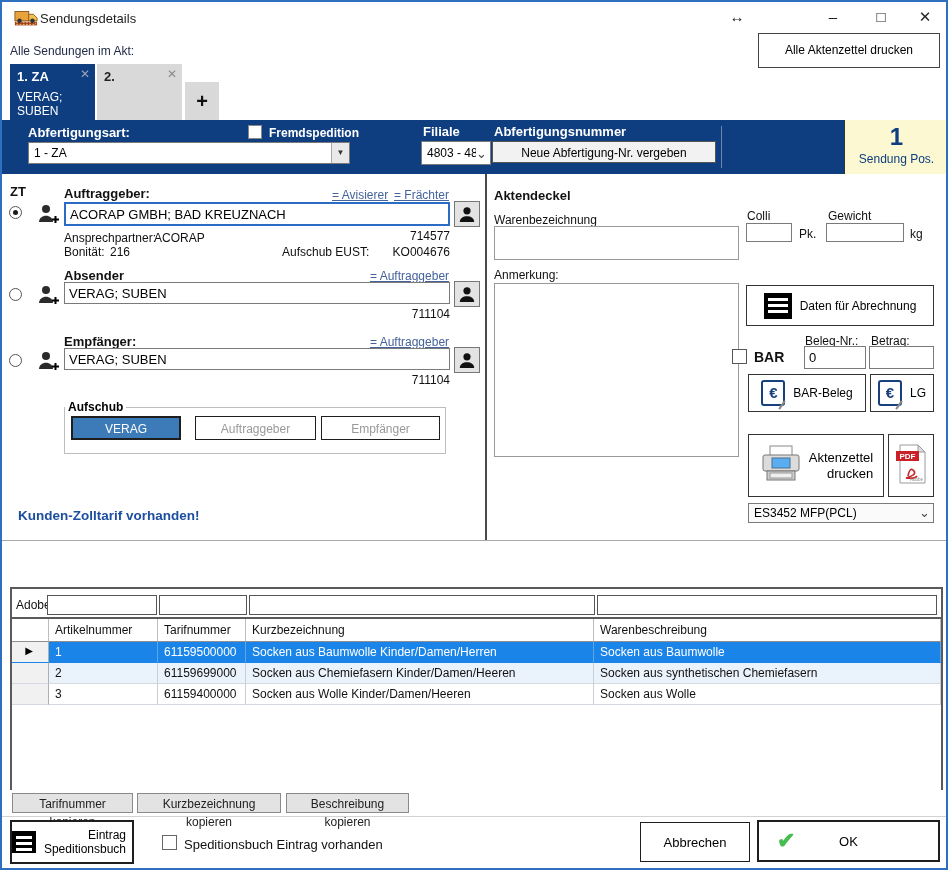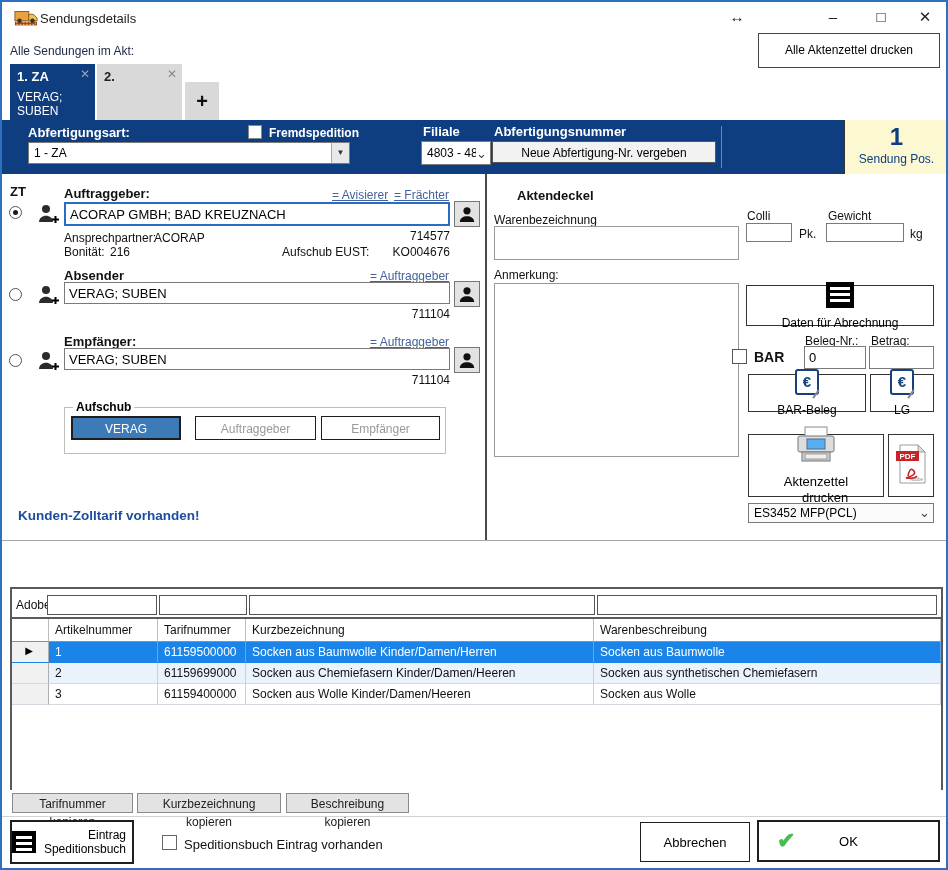--- a/index.html
+++ b/index.html
@@ -54,31 +54,31 @@
   .radio.on::after{content:"";position:absolute;left:3px;top:3px;width:5px;height:5px;border-radius:50%;background:#1a1a1a;}
   .txt{position:absolute;box-sizing:border-box;border:1px solid #7a7a7a;background:#fff;font-family:"Liberation Sans",sans-serif;
        font-size:13px;padding:0 4px;color:#000;}
   .txt.focus{border:2px solid #2a6bc4;}
   .pbtn{position:absolute;width:26px;height:26px;background:#e3e3e3;border:1px solid #777;box-sizing:border-box;
         display:flex;align-items:center;justify-content:center;cursor:pointer;}
   .padd{position:absolute;width:24px;height:24px;cursor:pointer;}
 
   fieldset.aufschub{position:absolute;left:62px;top:398px;width:382px;height:54px;border:1px solid #bdbdbd;
         box-sizing:border-box;margin:0;padding:0;}
-  fieldset.aufschub legend{font-size:12px;font-weight:bold;margin-left:8px;padding:0 3px;color:#000;}
+  fieldset.aufschub legend{font-size:12px;font-weight:bold;margin-left:0;padding:0 3px;color:#000;}
   .abtn{position:absolute;top:2px;height:24px;box-sizing:border-box;font-size:12px;text-align:center;line-height:22px;cursor:pointer;}
   .abtn.sel{background:#3d7ab8;color:#fff;border:2px solid #1e1e1e;line-height:20px;}
   .abtn.dim{background:#fff;color:#9a9a9a;border:1px solid #1e1e1e;}
 
   .note{position:absolute;left:16px;top:506px;font-size:13.5px;font-weight:bold;color:#1c4ea0;}
 
   
   .area{position:absolute;box-sizing:border-box;border:1px solid #999;background:#fff;resize:none;font-family:"Liberation Sans",sans-serif;font-size:12px;padding:2px 4px;}
   .rbtn{position:absolute;background:#fff;border:1px solid #333;box-sizing:border-box;cursor:pointer;
-        display:flex;align-items:center;justify-content:center;gap:8px;font-size:12px;color:#000;flex-direction:column;}
+        display:flex;align-items:center;justify-content:center;gap:8px;font-size:12px;color:#000;}
   .doc-icon{width:28px;height:26px;background:#000;flex:0 0 auto;}
   .doc-icon::before{content:"";display:block;margin:5px 4px;height:16px;
         background:repeating-linear-gradient(180deg,#fff 0 3px,#000 3px 6px);}
   .euro-icon{width:24px;height:26px;border:2px solid #17407c;border-radius:3px;box-sizing:border-box;position:relative;
         font-weight:bold;color:#17407c;font-size:15px;text-align:center;line-height:22px;flex:0 0 auto;background:#fff;}
   .euro-icon::after{content:"";position:absolute;right:-4px;bottom:-2px;width:10px;height:2px;background:#8a8a8a;transform:rotate(-55deg);}
 
   
   .gridframe{position:absolute;left:8px;top:585px;width:933px;height:203px;border:2px solid #5a5a5a;box-sizing:border-box;background:#fff;}
   .filterlbl{position:absolute;left:4px;top:9px;font-size:12px;}
@@ -238,21 +238,21 @@
 
   <fieldset class="aufschub">
     <legend>Aufschub</legend>
     <button class="abtn sel" style="left:6px;width:110px;">VERAG</button>
     <button class="abtn dim" style="left:130px;width:121px;">Auftraggeber</button>
     <button class="abtn dim" style="left:256px;width:119px;">Empfänger</button>
   </fieldset>
 
   <div class="note">Kunden-Zolltarif vorhanden!</div>
 
-  <span class="abs bold" style="left:492px;top:186px;font-size:13px;margin-left:23px;">Aktendeckel</span>
+  <span class="abs bold" style="left:492px;top:186px;font-size:13px;">Aktendeckel</span>
   <span class="abs" style="left:492px;top:211px;">Warenbezeichnung</span>
   <textarea class="area" style="left: 492px; top: 224px; width: 245px; height: 34px;"></textarea>
 
   <span class="abs" style="left:745px;top:207px;">Colli</span>
   <input class="txt" style="left: 744px; top: 221px; width: 46px; height: 19px; font-size: 12px;">
   <span class="abs" style="left:797px;top:225px;">Pk.</span>
   <span class="abs" style="left:826px;top:207px;">Gewicht</span>
   <input class="txt" style="left: 824px; top: 221px; width: 78px; height: 19px; font-size: 12px;">
   <span class="abs" style="left:908px;top:225px;">kg</span>
 

